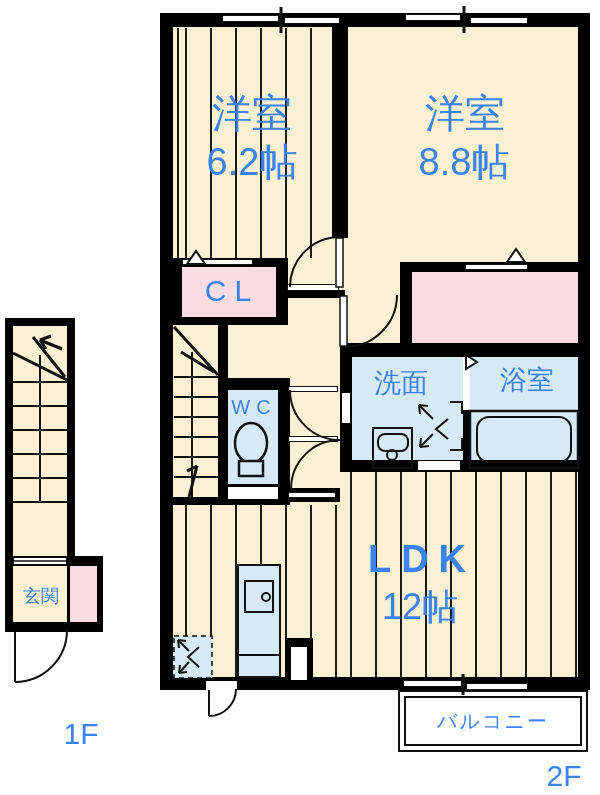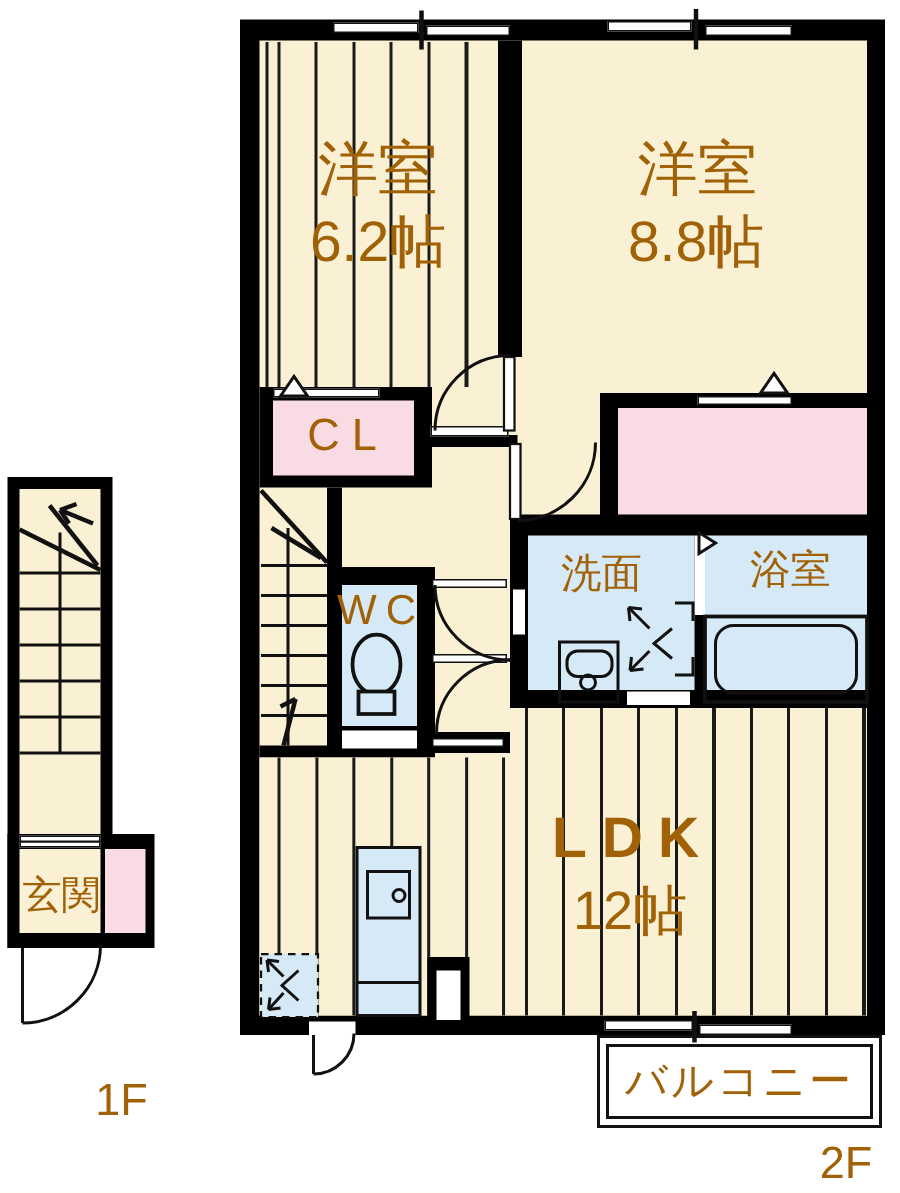--- a/index.html
+++ b/index.html
@@ -6,25 +6,25 @@
   #stage{position:relative;width:600px;height:795px;background:#fff;overflow:hidden;
          font-family:"Liberation Sans","DejaVu Sans",sans-serif;color:#111;}
   .wall{position:absolute;background:#000;}
   .cream{position:absolute;background:#FAF0D4;}
   .pink{position:absolute;background:#F9DCE3;}
   .blue{position:absolute;background:#D5E9F6;}
   .white{position:absolute;background:#fff;}
   .wbar{position:absolute;background:#fff;border:1px solid #111;box-sizing:border-box;}
   .stripes{position:absolute;background-color:#FAF0D4;
     background-image:repeating-linear-gradient(90deg,#1a1a1a 0 2px,transparent 2px 25px);}
-  .lbl{position:absolute;transform:translate(-50%,-50%);white-space:nowrap;color:#a16207;
+  .lbl{position:absolute;transform:translate(-50%,-50%);white-space:nowrap;color:#3b82f6;
        font-family:"Liberation Sans","DejaVu Sans",sans-serif;line-height:1;}
   .fs40{font-size:40px;} .fs38{font-size:38px;} .fs36{font-size:36px;}
-  .fs30{font-size:30px;} .fs27{font-size:27px;} .fs26{font-size:26px;}
-  .fs24{font-size:28px;}
+  .fs30{font-size:30px;} .fs27{font-size:27px;} .fs26{font-size:18px;}
+  .fs24{font-size:20px;}
   .ls10{letter-spacing:10px;font-weight:bold;} .ls8{letter-spacing:8px;} .ls6{letter-spacing:6px;}
   .ls4{letter-spacing:4px;} .ls2{letter-spacing:2px;}
   svg{position:absolute;left:0;top:0;pointer-events:none;}
   .bal-outer{position:absolute;background:#fff;border:2px solid #111;box-sizing:border-box;}
 </style>
 </head>
 <body>
 
 <div id="stage">
 

